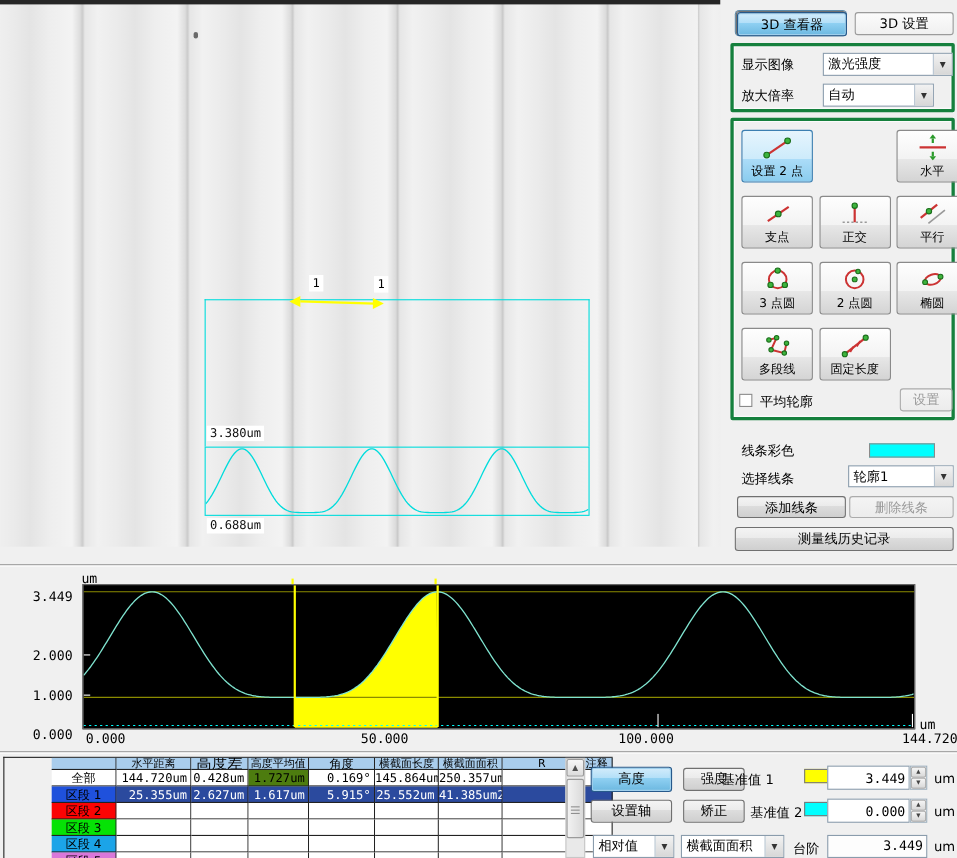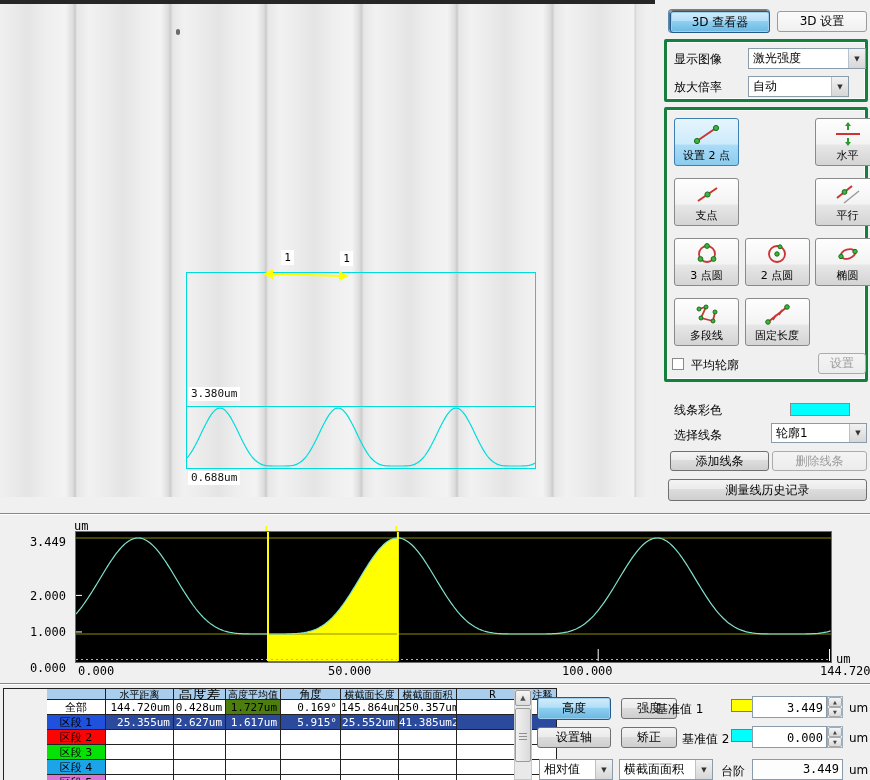--- a/index.html
+++ b/index.html
@@ -136,20 +136,30 @@
         <div class="tlabel">水平</div>
       </div>
       <div class="tool" style="left: 7px; top: 68px;">
         <div class="ticon">
           <svg width="34" height="24">
             <line x1="8" y1="19" x2="27" y2="6" stroke="#c33" stroke-width="2"></line>
             <circle cx="17.5" cy="12.5" r="2.6" fill="#3db43d" stroke="#1b6e1b"></circle>
           </svg>
         </div>
         <div class="tlabel">支点</div>
+      </div>
+      <div class="tool" style="left: 77.5px; top: 68px;">
+        <div class="ticon">
+          <svg width="34" height="24">
+            <line x1="6" y1="20" x2="28" y2="20" stroke="#999" stroke-width="1.5" stroke-dasharray="2,2"></line>
+            <line x1="17" y1="20" x2="17" y2="6" stroke="#c33" stroke-width="2"></line>
+            <circle cx="17" cy="5" r="2.4" fill="#3db43d" stroke="#1b6e1b"></circle>
+          </svg>
+        </div>
+        <div class="tlabel">正交</div>
       </div>
       <div class="tool" style="left: 148px; top: 68px;">
         <div class="ticon">
           <svg width="34" height="24">
             <line x1="13" y1="21" x2="28" y2="9" stroke="#999" stroke-width="1.5"></line>
             <line x1="6" y1="16" x2="21" y2="4" stroke="#c33" stroke-width="2"></line>
             <circle cx="13.5" cy="10" r="2.4" fill="#3db43d" stroke="#1b6e1b"></circle>
           </svg>
         </div>
         <div class="tlabel">平行</div>

